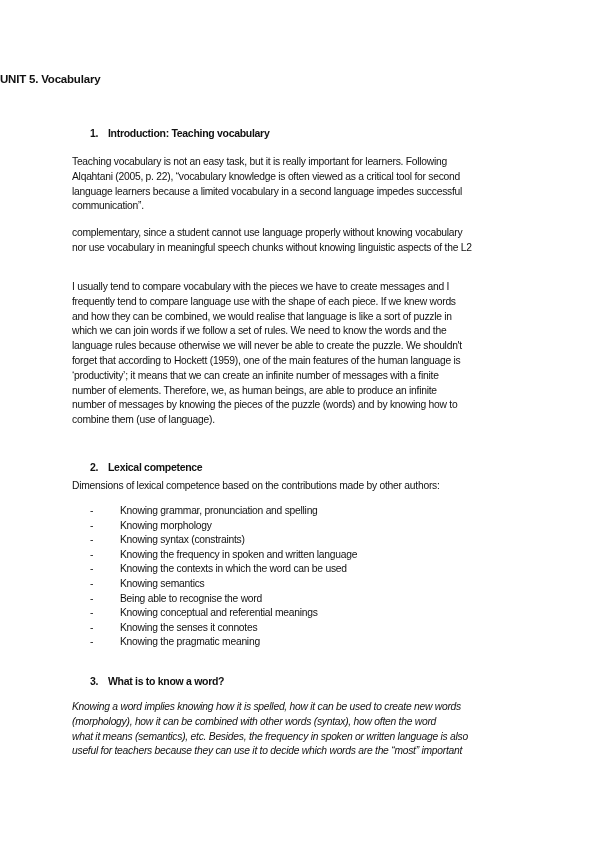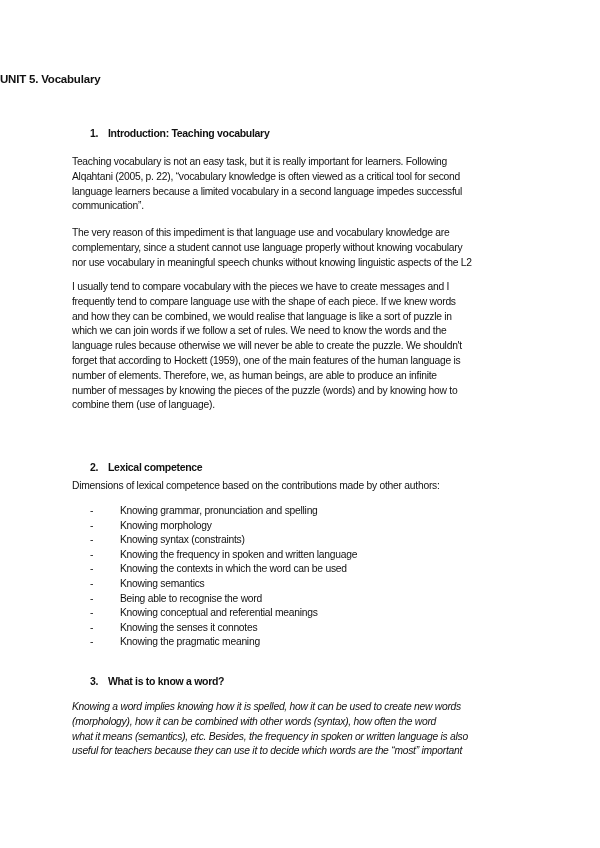--- a/index.html
+++ b/index.html
@@ -40,32 +40,32 @@
   </div>
 
   <div class="para" style="top:155px;">
     <span class="line">Teaching vocabulary is not an easy task, but it is really important for learners. Following</span>
     <span class="line">Alqahtani (2005, p. 22), “vocabulary knowledge is often viewed as a critical tool for second</span>
     <span class="line">language learners because a limited vocabulary in a second language impedes successful</span>
     <span class="line">communication”.</span>
   </div>
 
   <div class="para" style="top:226px;">
-    <span class="line">The very reason of this impediment is that language use and vocabulary knowledge are</span>
     <span class="line">complementary, since a student cannot use language properly without knowing vocabulary</span>
     <span class="line">nor use vocabulary in meaningful speech chunks without knowing linguistic aspects of the L2</span>
   </div>
 
   <div class="para" style="top:280px;">
     <span class="line">I usually tend to compare vocabulary with the pieces we have to create  messages and I</span>
     <span class="line">frequently tend to compare language use with the shape of  each piece. If we knew words</span>
     <span class="line">and how they can be combined, we would realise that language is like a sort of puzzle in</span>
     <span class="line">which we can join words if we follow a set of rules. We need to know the  words and the</span>
     <span class="line">language rules  because otherwise we will never be able to create the puzzle. We shouldn't</span>
     <span class="line">forget that according to Hockett (1959), one of the main features of the human language is</span>
+    <span class="line">‘productivity’;  it means that we can create an infinite number of  messages with a finite</span>
     <span class="line">number of elements. Therefore, we, as human beings,  are able to produce an infinite</span>
     <span class="line">number of messages by knowing the pieces of  the puzzle (words) and by knowing how to</span>
     <span class="line">combine them (use of language).</span>
   </div>
 
   <div class="heading" style="top:461px;">
     <span class="num">2.</span>
     <span class="txt">Lexical competence</span>
   </div>
 

